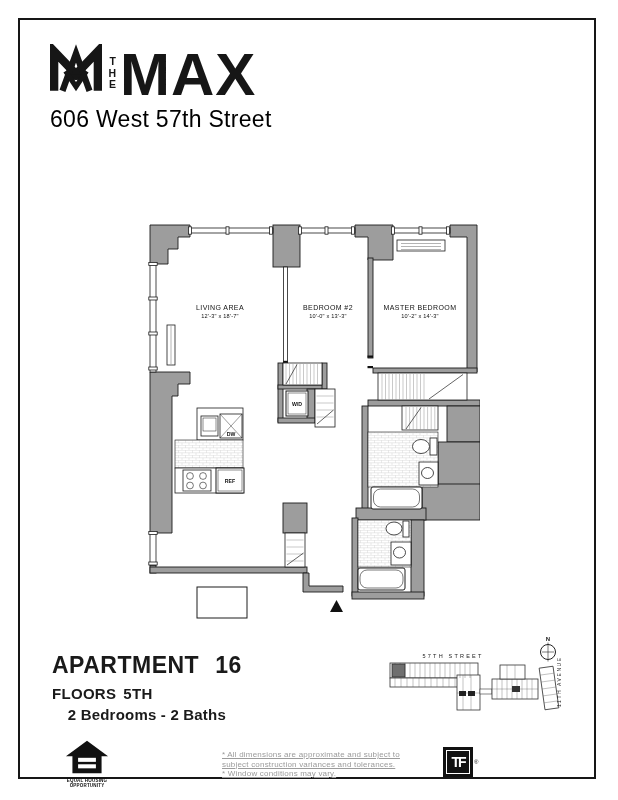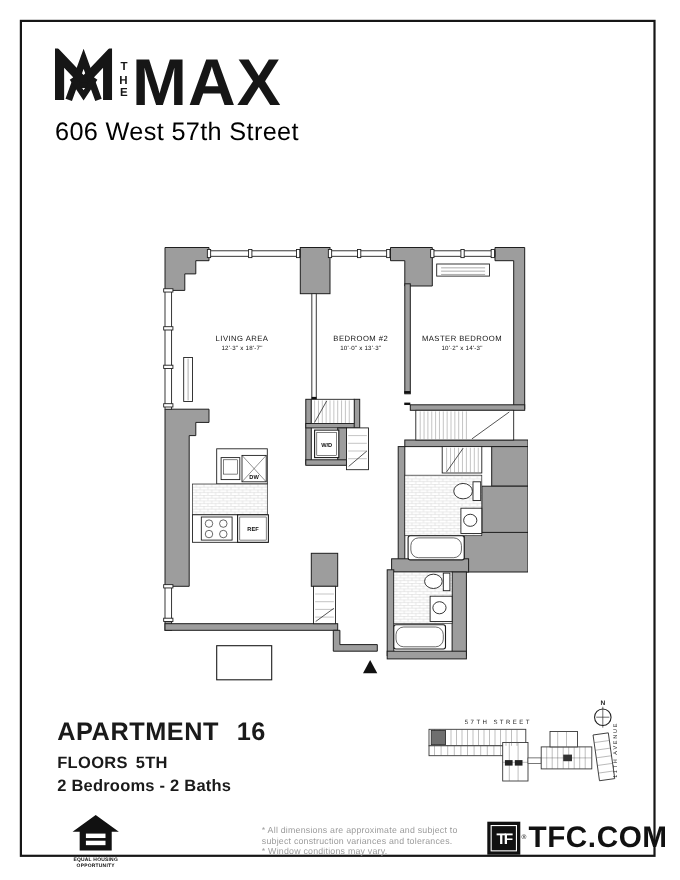--- a/index.html
+++ b/index.html
@@ -15,30 +15,30 @@
   svg text{font-family:"Liberation Sans",sans-serif;}
   .room-name{font-size:7px;letter-spacing:.4px;fill:#111;text-anchor:middle;}
   .room-dims{font-size:5.6px;letter-spacing:.2px;fill:#111;text-anchor:middle;}
   .fix-label{font-size:5.2px;fill:#111;text-anchor:middle;font-weight:bold;}
   
   .unit-info{position:absolute;left:52px;top:652px;}
   .apt-line{font-size:23px;font-weight:bold;letter-spacing:.5px;}
   .apt-num{margin-left:16px;}
   .floors-line{font-size:15px;font-weight:bold;margin-top:6px;letter-spacing:.3px;}
   .floors-val{margin-left:7px;}
-  .config-line{font-size:15px;font-weight:bold;margin-top:4px;letter-spacing:.2px;}
+  .config-line{font-size:15px;font-weight:bold;margin-top:4px;letter-spacing:.2px;text-align:center;}
   
   .siteplan{position:absolute;left:385px;top:633px;width:195px;height:105px;}
   .site-street{font-size:5.5px;letter-spacing:2.2px;fill:#222;text-anchor:middle;}
   .site-avenue{font-size:5px;letter-spacing:1.6px;fill:#222;}
   .site-n{font-size:6px;fill:#222;text-anchor:middle;font-weight:bold;}
   
   .eh-wrap{position:absolute;left:62px;top:740px;width:50px;text-align:center;}
   .eh-caption{font-size:4.5px;line-height:5px;color:#111;font-weight:bold;letter-spacing:.2px;}
-  .disclaimer{position:absolute;left:238px;top:750px;font-size:8px;line-height:9.5px;color:#9b9b9b;letter-spacing:.2px;}
+  .disclaimer{position:absolute;left:222px;top:750px;font-size:8px;line-height:9.5px;color:#9b9b9b;letter-spacing:.2px;text-decoration:underline;}
   .tfc{position:absolute;left:443px;top:747px;display:flex;align-items:center;}
   .tfc-sq{width:30px;height:30px;background:#111;display:flex;align-items:center;justify-content:center;box-sizing:border-box;}
   .tfc-sq-inner{width:24px;height:24px;border:1.6px solid #fff;display:flex;align-items:center;justify-content:center;color:#fff;font-weight:bold;font-size:14px;letter-spacing:-2px;box-sizing:border-box;}
   .tfc-reg{font-size:6px;margin:0 2px 0 1px;color:#111;}
   .tfc-text{font-size:27px;font-weight:bold;letter-spacing:.5px;color:#111;margin-top:-1px;}
 </style>
 </head>
 <body>
 
 <div class="frame"></div>
@@ -249,14 +249,13 @@
   <div>* All dimensions are approximate and subject to</div>
   <div>subject construction variances and tolerances.</div>
   <div>* Window conditions may vary.</div>
 </div>
 
 <div class="tfc">
   <span class="tfc-sq">
       <span class="tfc-sq-inner">TF</span>
     </span>
   <span class="tfc-reg">®</span>
-  <span class="tfc-text">TFC.COM</span>
 </div>
 
 </body></html>

